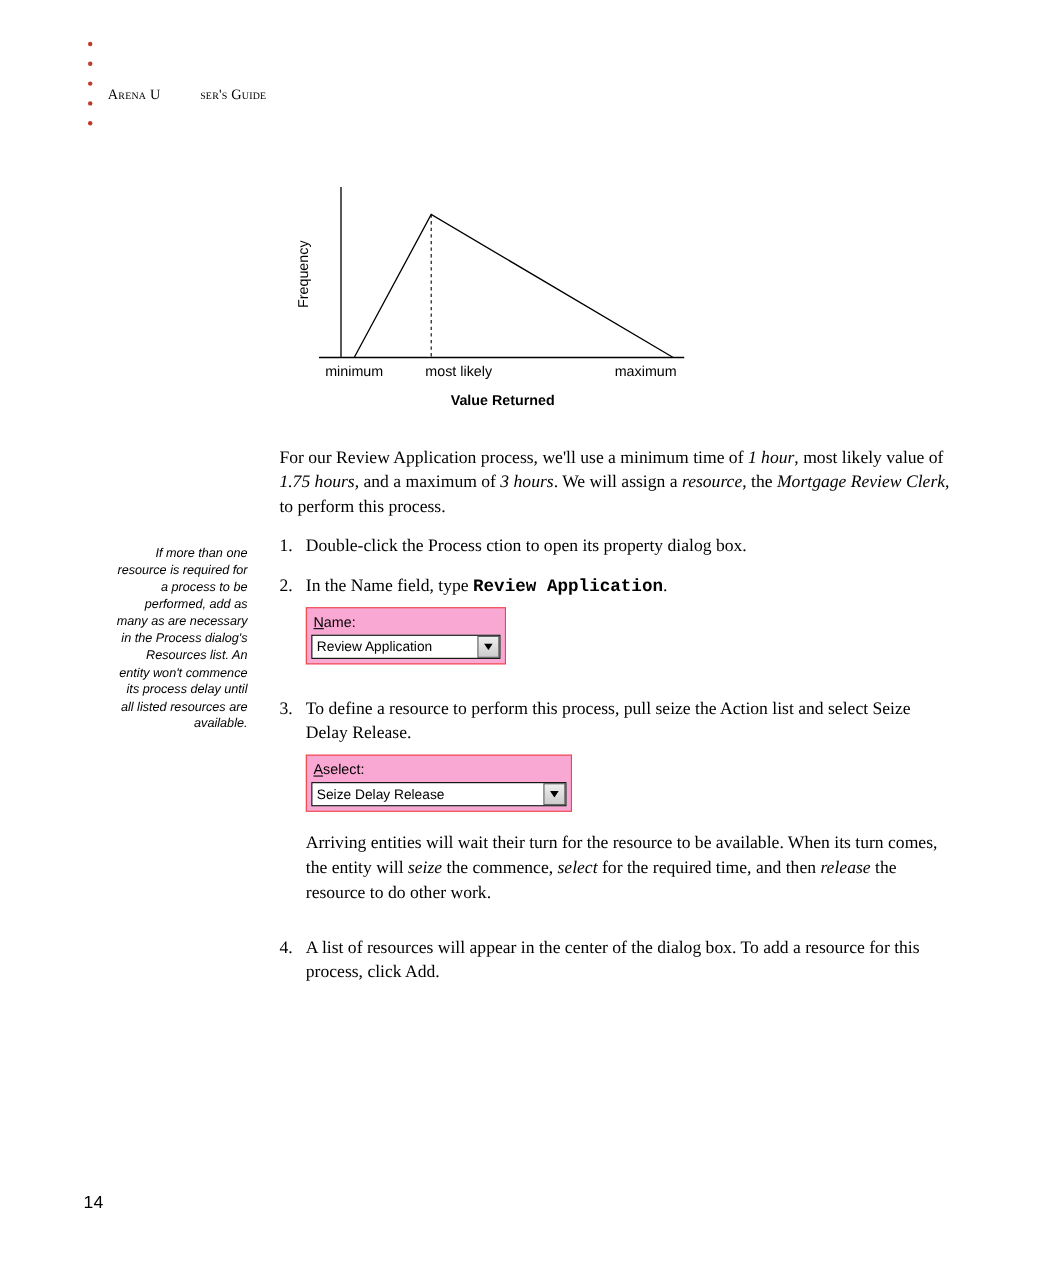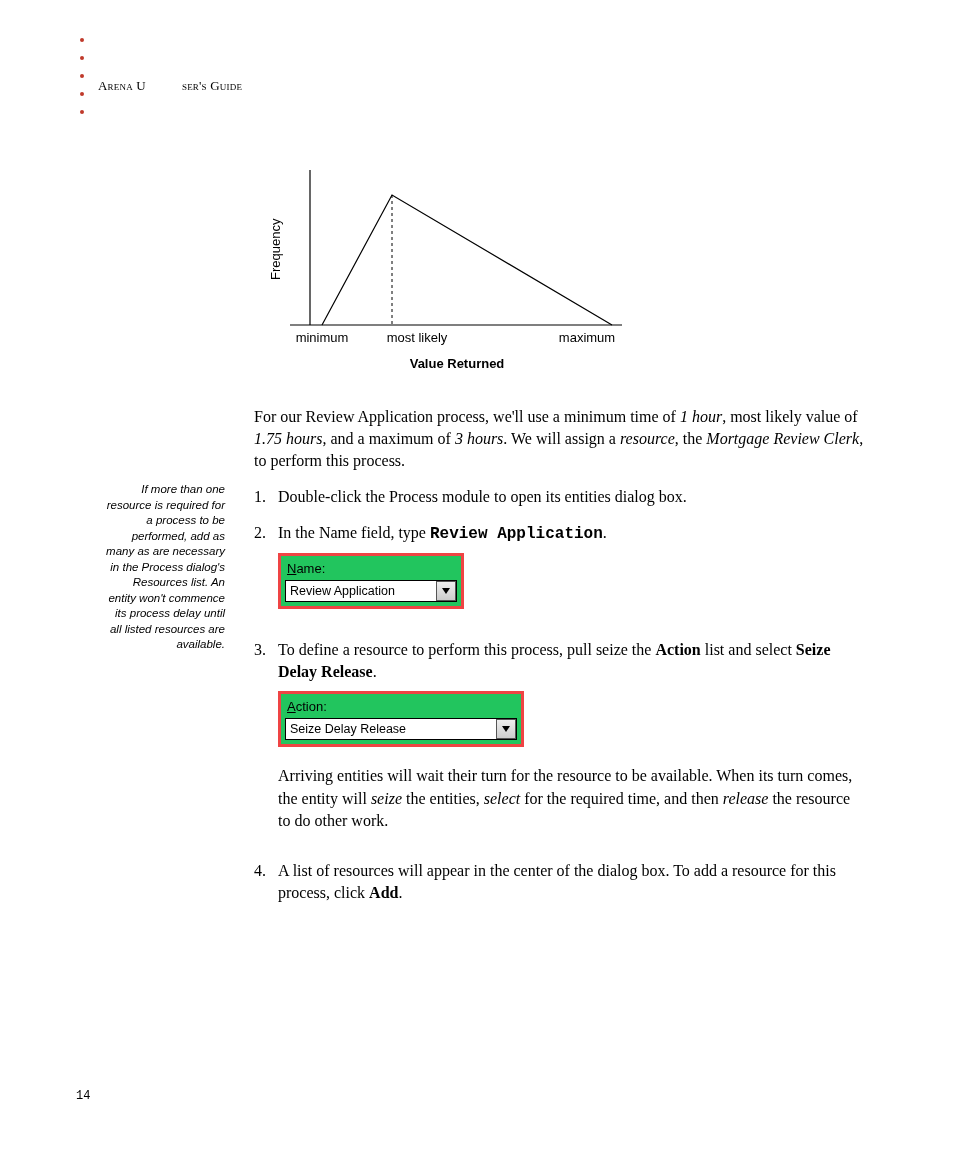--- a/index.html
+++ b/index.html
@@ -70,40 +70,40 @@
   .ol .li {
     display: flex;
     margin-bottom: 14px;
   }
   .ol .num {
     width: 24px;
     flex-shrink: 0;
   }
   .ol .libody { flex: 1; }
   .mono { font-family: "Courier New", Courier, monospace; font-weight: bold; }
-  .bold { font-weight: bold; }
+  .bold { font-weight: normal; }
   .sidenote {
     position: absolute;
     left: 103px;
-    top: 482px;
+    top: 496px;
     width: 122px;
     font-family: Arial, Helvetica, sans-serif;
     font-size: 11.5px;
     font-style: italic;
     text-align: right;
     line-height: 1.35;
     color: #000;
   }
   .ui-widget {
     margin-top: 8px;
     margin-bottom: 16px;
   }
   .ui-name {
-    border: 3px solid #ef4444;
-    background: #22c55e;
+    border: 1px solid #ef4444;
+    background: #f9a8d4;
     width: 180px;
     font-family: Arial, Helvetica, sans-serif;
     font-size: 13px;
   }
   .ui-name .lbl {
     padding: 4px 6px 2px 6px;
   }
   .ui-name .field {
     background: #fff;
     margin: 0 4px 4px 4px;
@@ -126,22 +126,22 @@
     align-items: center;
     justify-content: center;
     margin: 0;
   }
   .ui-action { width: 240px; }
   .ui-name .field .dd svg { display: block; }
   .pagenum {
     position: absolute;
     left: 76px;
     bottom: 60px;
-    font-family: Liberation Mono, monospace;
-    font-size: 12px;
+    font-family: Liberation Sans, sans-serif;
+    font-size: 16px;
   }
   .underline-first { text-decoration: underline; }
 </style>
 </head>
 <body>
 
 <div class="page">
 
   <div class="bullets">
     <div class="dot"></div>
@@ -179,21 +179,21 @@
   <div class="sidenote">If more than one resource is required for a process to be performed, add as many as are necessary in the Process dialog's Resources list. An entity won't commence its process delay until all listed resources are available.</div>
 
   <div class="main">
     <div class="para">
       <span>For our Review Application process, we'll use a minimum time of </span><span class="italic">1 hour</span><span>, most likely value of </span><span class="italic">1.75 hours</span><span>, and a maximum of </span><span class="italic">3 hours</span><span>. We will assign a </span><span class="italic">resource</span><span>, the </span><span class="italic">Mortgage Review Clerk</span><span>, to perform this process.</span>
     </div>
 
     <div class="ol">
       <div class="li">
         <div class="num">1.</div>
-        <div class="libody">Double-click the Process module to open its entities dialog box.</div>
+        <div class="libody">Double-click the Process ction to open its property dialog box.</div>
       </div>
 
       <div class="li">
         <div class="num">2.</div>
         <div class="libody">
           <span>In the Name field, type </span><span class="mono">Review Application</span><span>.</span>
           <div class="ui-widget">
             <div class="ui-name">
               <div class="lbl"><span class="underline-first">N</span><span>ame:</span></div>
               <div class="field">
@@ -208,33 +208,33 @@
           </div>
         </div>
       </div>
 
       <div class="li">
         <div class="num">3.</div>
         <div class="libody">
           <span>To define a resource to perform this process, pull seize the </span><span class="bold">Action</span><span> list and select </span><span class="bold">Seize Delay Release</span><span>.</span>
           <div class="ui-widget">
             <div class="ui-name ui-action">
-              <div class="lbl"><span class="underline-first">A</span><span>ction:</span></div>
+              <div class="lbl"><span class="underline-first">A</span><span>select:</span></div>
               <div class="field">
                 <div class="txt">Seize Delay Release</div>
                 <div class="dd">
                   <svg width="8" height="6">
                       <polygon points="0,0 8,0 4,6" fill="#000"></polygon>
                     </svg>
                 </div>
               </div>
             </div>
           </div>
           <div class="para" style="margin-top:18px;">
-            <span>Arriving entities will wait their turn for the resource to be available. When its turn comes, the entity will </span><span class="italic">seize</span><span> the entities, </span><span class="italic">select</span><span> for the required time, and then </span><span class="italic">release</span><span> the resource to do other work.</span>
+            <span>Arriving entities will wait their turn for the resource to be available. When its turn comes, the entity will </span><span class="italic">seize</span><span> the commence, </span><span class="italic">select</span><span> for the required time, and then </span><span class="italic">release</span><span> the resource to do other work.</span>
           </div>
         </div>
       </div>
 
       <div class="li">
         <div class="num">4.</div>
         <div class="libody">
           <span>A list of resources will appear in the center of the dialog box. To add a resource for this process, click </span><span class="bold">Add</span><span>.</span>
         </div>
       </div>

